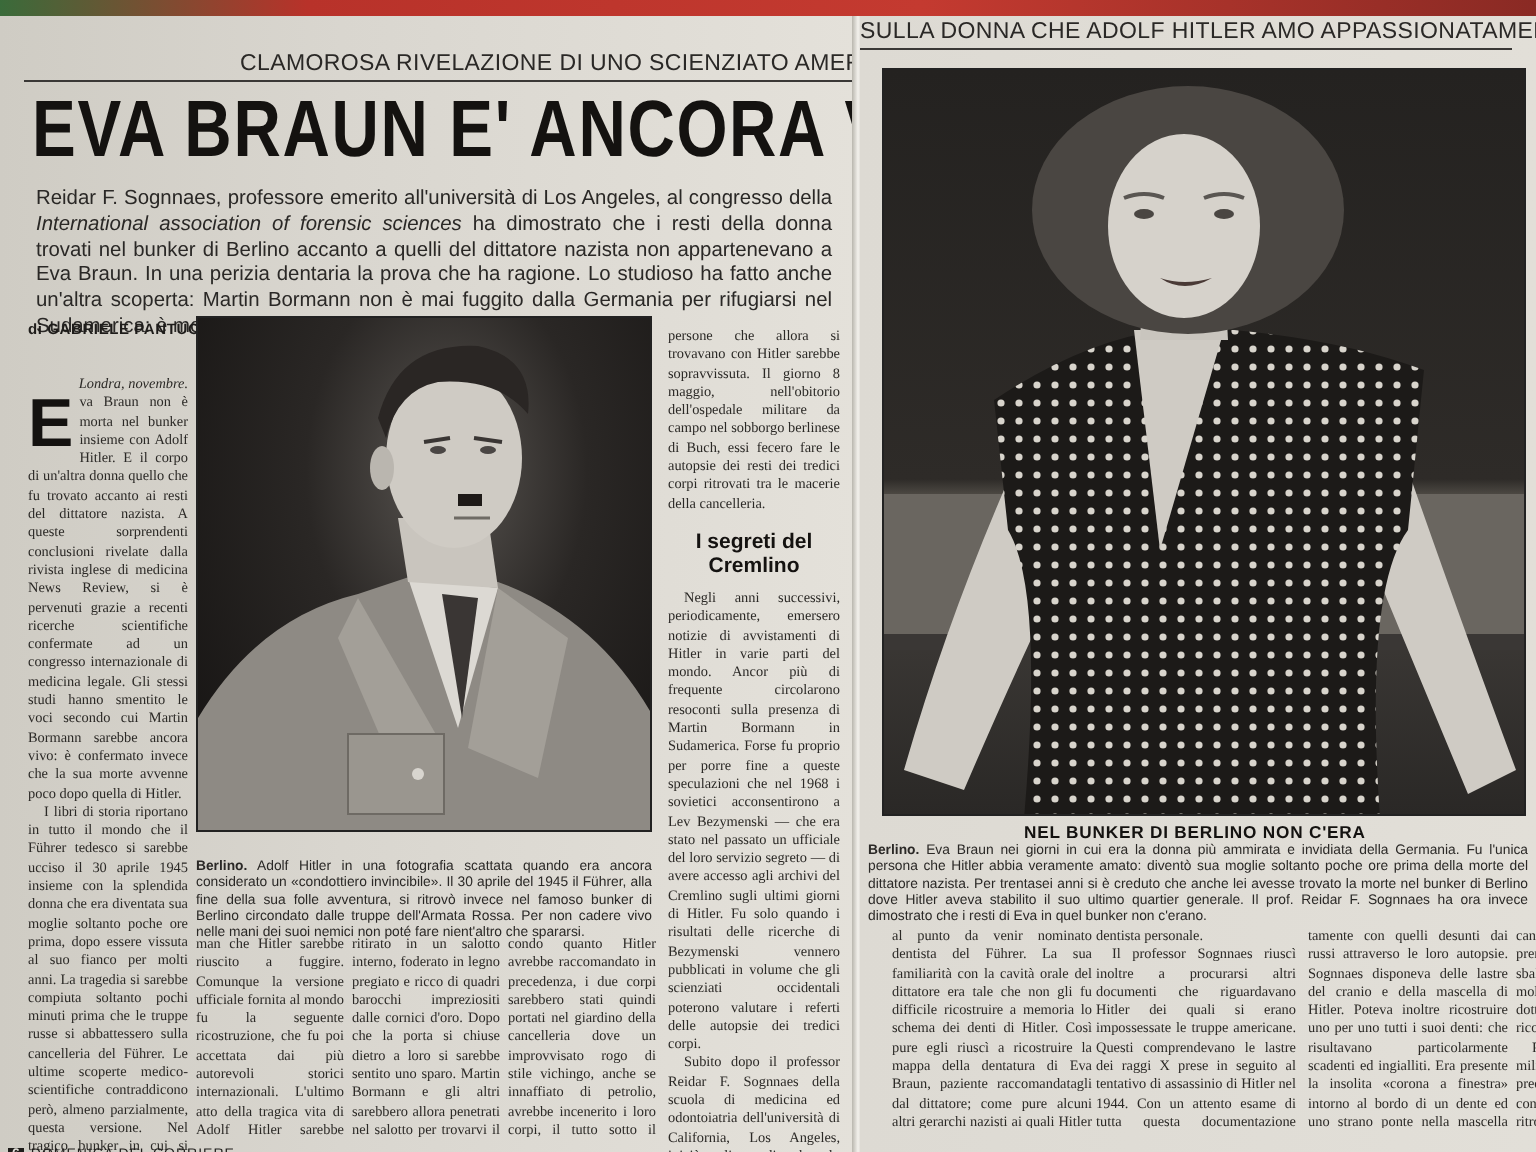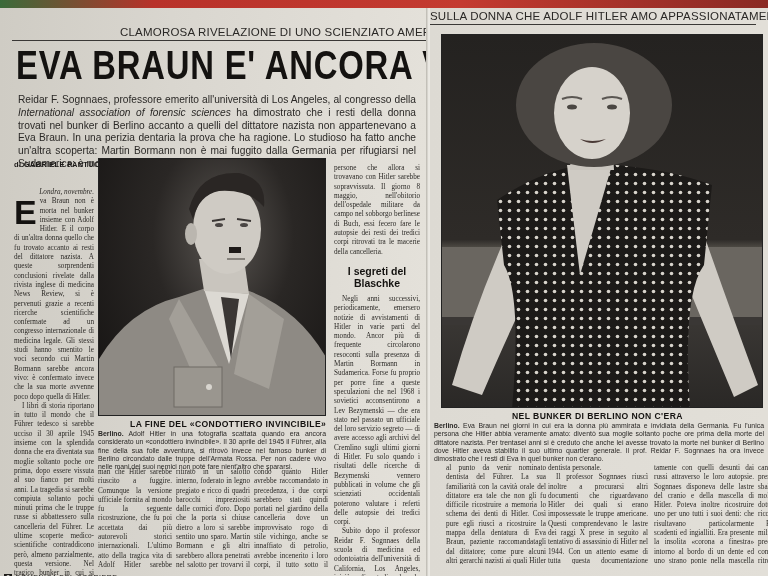--- a/index.html
+++ b/index.html
@@ -98,32 +98,31 @@
       <path d="M90 50 Q100 12 140 14 Q168 20 165 48 Q150 30 120 32 Q100 36 94 60 Z" fill="#2a2624"></path>
       <ellipse cx="92" cy="75" rx="6" ry="11" fill="#bab6af"></ellipse>
       <path d="M113 62 L126 60" stroke="#3a3634" stroke-width="2"></path>
       <path d="M138 60 L152 62" stroke="#3a3634" stroke-width="2"></path>
       <ellipse cx="120" cy="66" rx="4" ry="2" fill="#4a4644"></ellipse>
       <ellipse cx="145" cy="66" rx="4" ry="2" fill="#4a4644"></ellipse>
       <rect x="130" y="88" width="12" height="6" fill="#1e1a18"></rect>
       <path d="M128 100 L146 100" stroke="#6e6a64" stroke-width="1.5"></path>
     </svg>
   </div>
-  <div class="caption-title" style="left:130px; top:411px;">LA FINE DEL «CONDOTTIERO INVINCIBILE»</div>
   <div class="caption" style="left:98px; top:422px; width:228px;">
     <b>Berlino.</b><span> Adolf Hitler in una fotografia scattata quando era ancora considerato un «condottiero invincibile». Il 30 aprile del 1945 il Führer, alla fine della sua folle avventura, si ritrovò invece nel famoso bunker di Berlino circondato dalle truppe dell'Armata Rossa. Per non cadere vivo nelle mani dei suoi nemici non poté fare nient'altro che spararsi.</span>
   </div>
 
   <div class="col" style="left:98px; top:460px; width:74px; height:102px;">man che Hitler sarebbe riuscito a fuggire. Comunque la versione ufficiale fornita al mondo fu la seguente ricostruzione, che fu poi accettata dai più autorevoli storici internazionali. L'ultimo atto della tragica vita di Adolf Hitler sarebbe iniziato con il suo commiato dai gerarchi e dagli ufficiali rinchiusi nel rifugio blindato, circa quindici metri sotto l'edificio della cancelleria. Accompagnato da sua moglie, il Führer si sarebbe</div>
   <div class="col" style="left:176px; top:460px; width:74px; height:102px;">ritirato in un salotto interno, foderato in legno pregiato e ricco di quadri barocchi impreziositi dalle cornici d'oro. Dopo che la porta si chiuse dietro a loro si sarebbe sentito uno sparo. Martin Bormann e gli altri sarebbero allora penetrati nel salotto per trovarvi il corpo esanime del dittatore ucciso dalla propria pistola. Accanto a lui, pure esanime, giacevano le spoglie di Eva Braun, che si era uccisa inghiottendo una capsula di cianuro. Se-</div>
   <div class="col" style="left:254px; top:460px; width:74px; height:102px;">condo quanto Hitler avrebbe raccomandato in precedenza, i due corpi sarebbero stati quindi portati nel giardino della cancelleria dove un improvvisato rogo di stile vichingo, anche se innaffiato di petrolio, avrebbe incenerito i loro corpi, il tutto sotto il grandinare ininterrotto delle bombe e dei proiettili sovietici. Non è chiaro chi abbia fornito esattamente questa ricostruzione: dato che secondo i russi nessuna delle</div>
 
   <div class="col" style="left:334px; top:156px; width:86px; height:420px;">
     <div>persone che allora si trovavano con Hitler sarebbe sopravvissuta. Il giorno 8 maggio, nell'obitorio dell'ospedale militare da campo nel sobborgo berlinese di Buch, essi fecero fare le autopsie dei resti dei tredici corpi ritrovati tra le macerie della cancelleria.</div>
-    <div class="subhead">I segreti del Blaschke</div>
+    <div class="subhead">I segreti del Cremlino</div>
     <p>Negli anni successivi, periodicamente, emersero notizie di avvistamenti di Hitler in varie parti del mondo. Ancor più di frequente circolarono resoconti sulla presenza di Martin Bormann in Sudamerica. Forse fu proprio per porre fine a queste speculazioni che nel 1968 i sovietici acconsentirono a Lev Bezymenski — che era stato nel passato un ufficiale del loro servizio segreto — di avere accesso agli archivi del Cremlino sugli ultimi giorni di Hitler. Fu solo quando i risultati delle ricerche di Bezymenski vennero pubblicati in volume che gli scienziati occidentali poterono valutare i referti delle autopsie dei tredici corpi.</p>
     <p>Subito dopo il professor Reidar F. Sognnaes della scuola di medicina ed odontoiatria dell'università di California, Los Angeles, iniziò gli studi che lo avrebbero condotto a ottenere risultati assolutamente sorprendenti.</p>
 
   </div>
 
   <div class="footer">
     <span class="pagenum">6</span>
     <span>DOMENICA DEL CORRIERE</span>
   </div>
 </div>

